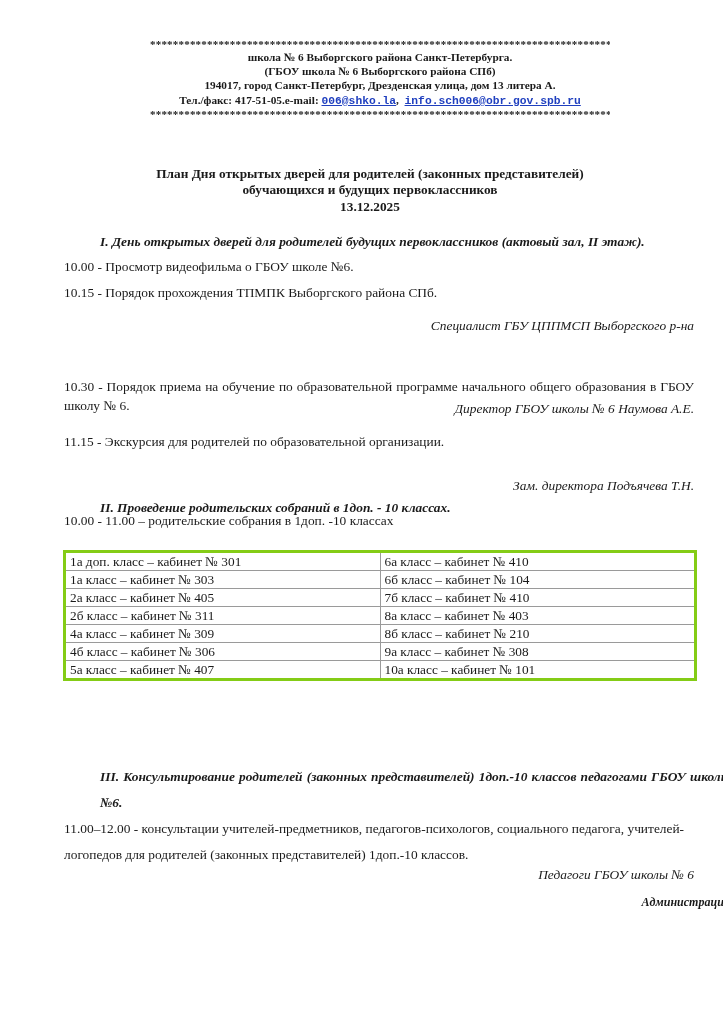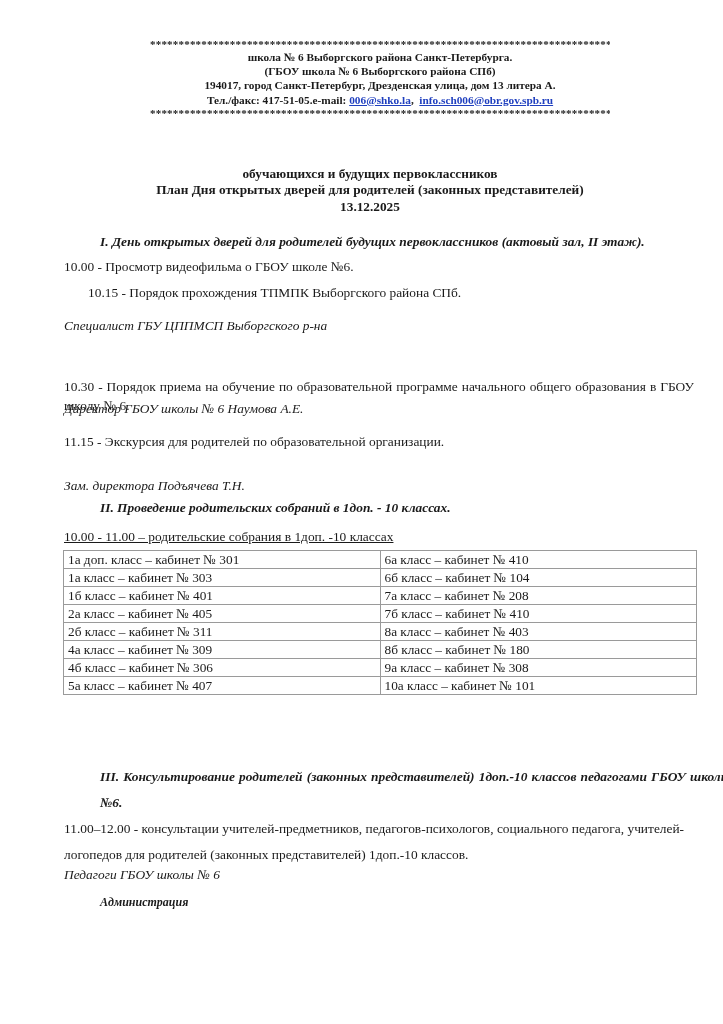--- a/index.html
+++ b/index.html
@@ -6,96 +6,92 @@
     body {
       width: 723px; height: 1024px; position: relative; overflow: hidden;
       font-family: "Liberation Serif", "DejaVu Serif", serif; color: #1a1a1a;
     }
     .page { position: absolute; left: 0; top: 0; width: 723px; height: 1024px; }
 
     
     .hdr { position: absolute; left: 150px; width: 460px; top: 38px; text-align: center;
            font-weight: bold; font-size: 11.3px; line-height: 14.2px; }
     .hdr .stars { letter-spacing: 0.2px; font-size: 11px; line-height: 12px; overflow: hidden; white-space: nowrap; }
-    .hdr a { color: #1f3fbf; text-decoration: underline; }
+    .hdr a { color: #1f3fbf; text-decoration: underline; font-family: Liberation Mono, monospace; }
 
     
     .title { position: absolute; left: 90px; width: 560px; top: 166px; text-align: center;
              font-weight: bold; font-size: 13.3px; line-height: 16.3px; }
 
     .block { position: absolute; left: 64px; width: 630px; font-size: 13.4px; line-height: 18px; }
     .bi { font-weight: bold; font-style: italic; margin-left: 36px; }
     .it { font-style: italic; }
-    .right { text-align: left; }
+    .right { text-align: right; }
     .justify { text-align: justify; }
 
     
-    .grid { position: absolute; left: 63px; top: 550px; width: 634px; border: 1px solid #84cc16;
+    .grid { position: absolute; left: 63px; top: 550px; width: 634px; border: 3px solid #84cc16;
             border-collapse: collapse; font-size: 13.3px; }
     .grid td { border: 1px solid #9a9a9a; padding: 0 4px; height: 17px; line-height: 16px; width: 50%; }
   </style>
 </head>
 <body>
 
 <div class="page">
 
   <div class="hdr">
     <div class="stars">***************************************************************************************</div>
     <div>школа № 6 Выборгского района Санкт-Петербурга.</div>
     <div>(ГБОУ школа № 6 Выборгского района СПб)</div>
     <div>194017, город Санкт-Петербург, Дрезденская улица, дом 13 литера А.</div>
     <div>
       <span>Тел./факс: 417-51-05.e-mail: </span><a>006@shko.la</a><span style="white-space:pre">,  </span><a>info.sch006@obr.gov.spb.ru</a>
     </div>
     <div class="stars">***************************************************************************************</div>
   </div>
 
   <div class="title">
+    <div>План Дня открытых дверей для родителей (законных представителей)</div>
     <div>обучающихся и будущих первоклассников</div>
-    <div>План Дня открытых дверей для родителей (законных представителей)</div>
     <div>13.12.2025</div>
   </div>
 
   <div class="block bi" style="top:233px;">I.  День открытых дверей для родителей будущих первоклассников (актовый зал, II этаж).</div>
   <div class="block" style="top:258px;">10.00 - Просмотр видеофильма о ГБОУ школе №6.</div>
-  <div class="block" style="top:284px;margin-left:24px;">10.15 - Порядок прохождения ТПМПК Выборгского района СПб.</div>
+  <div class="block" style="top:284px;">10.15 - Порядок прохождения ТПМПК Выборгского района СПб.</div>
   <div class="block it right" style="top:317px;">Специалист ГБУ ЦППМСП Выборгского р-на</div>
   <div class="block justify" style="top:348px; line-height:19px;margin-top:29px;">10.30 - Порядок приема на обучение по образовательной программе начального общего образования в ГБОУ школу № 6.</div>
   <div class="block it right" style="top:400px;">Директор ГБОУ школы № 6 Наумова А.Е.</div>
   <div class="block" style="top:433px;">11.15 - Экскурсия для родителей по образовательной организации.</div>
   <div class="block it right" style="top:466px;margin-top:11px;">Зам. директора  Подъячева Т.Н.</div>
 
   <div class="block bi" style="top:499px;">II. Проведение родительских собраний в 1доп. - 10 классах.</div>
-  <div class="block" style="top:528px;text-decoration:underline;">10.00 - 11.00 – родительские собрания в 1доп. -10 классах</div>
+  <div class="block" style="top:512px;">10.00 - 11.00 – родительские собрания в 1доп. -10 классах</div>
 
   <table class="grid">
     <tbody id="grid-body">
         <tr>
           <td>1а доп. класс – кабинет № 301</td>
           <td>6а класс – кабинет № 410</td>
         </tr>
         <tr>
           <td>1а класс – кабинет № 303</td>
           <td>6б класс – кабинет № 104</td>
         </tr>
         <tr>
-          <td>1б класс – кабинет № 401</td>
-          <td>7а класс – кабинет № 208</td>
-        </tr>
-        <tr>
           <td>2а класс – кабинет № 405</td>
           <td>7б класс – кабинет № 410</td>
         </tr>
         <tr>
           <td>2б класс – кабинет № 311</td>
           <td>8а класс – кабинет № 403</td>
         </tr>
         <tr>
           <td>4а класс – кабинет № 309</td>
-          <td>8б класс – кабинет № 180</td>
+          <td>8б класс – кабинет № 210</td>
         </tr>
         <tr>
           <td>4б класс – кабинет № 306</td>
           <td>9а класс – кабинет № 308</td>
         </tr>
         <tr>
           <td>5а класс – кабинет № 407</td>
           <td>10а класс – кабинет № 101</td>
         </tr>
       </tbody>

